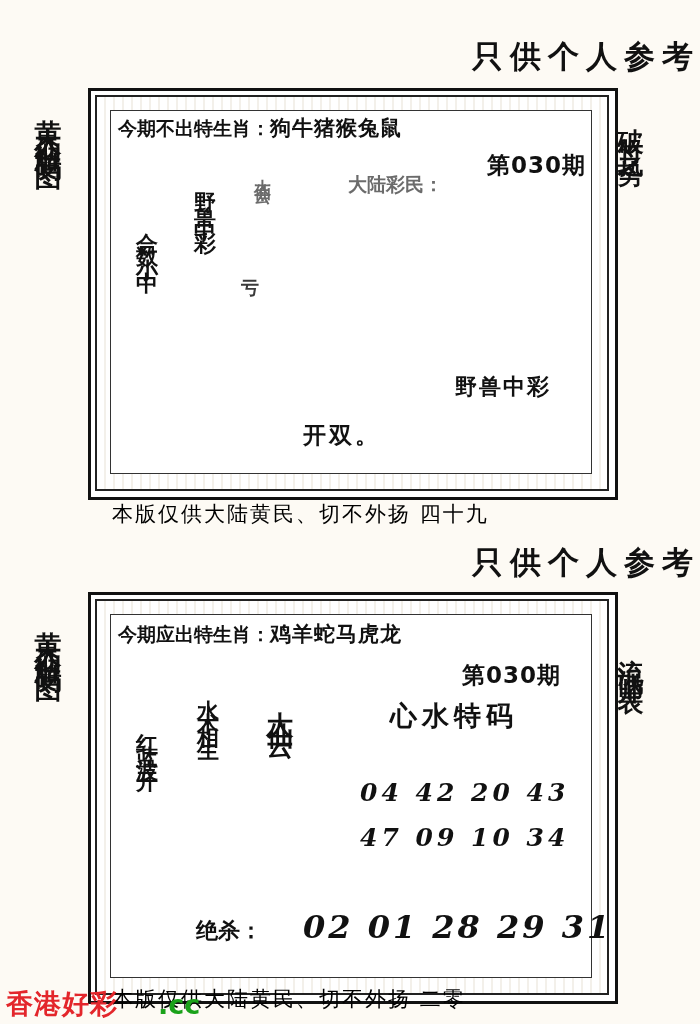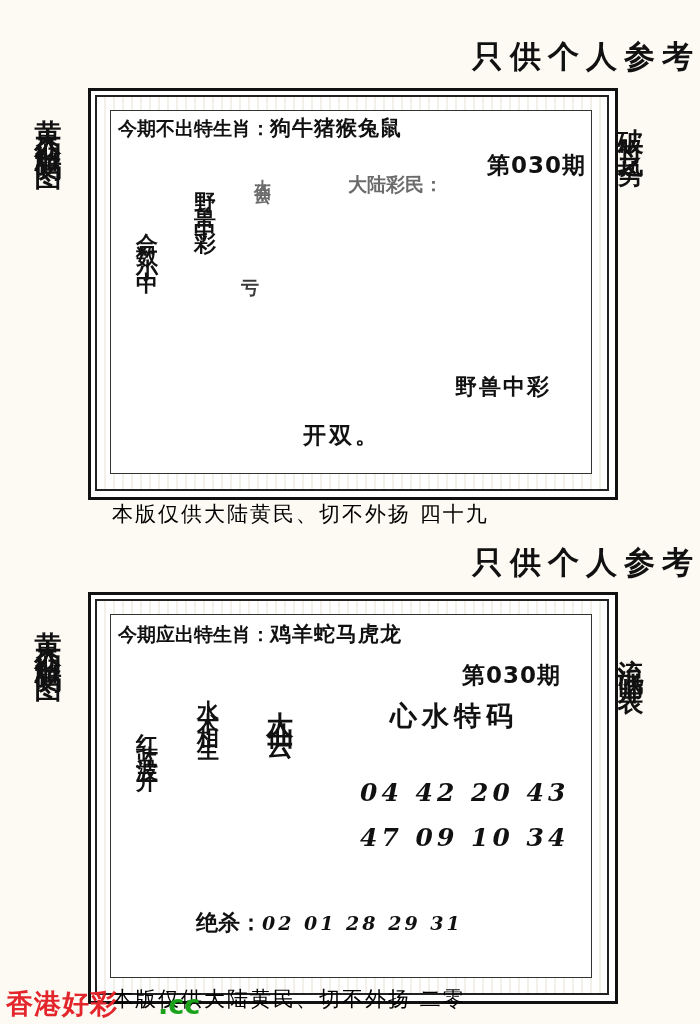--- a/index.html
+++ b/index.html
@@ -82,21 +82,21 @@
     white-space:nowrap;
   }
   .title-strong{
     position:absolute;font-size:27px;font-weight:bold;color:#111;letter-spacing:5px;
   }
   .kill-line{
     position:absolute;font-size:22px;font-weight:bold;color:#111;white-space:nowrap;
   }
   .kill-line .nums{
     font-family:"DejaVu Serif","Liberation Serif",serif;font-style:italic;
-    font-size:19px;letter-spacing:3px;
+    font-size:32px;letter-spacing:3px;margin-left:41px;
   }
   
   .wm{
     position:absolute;bottom:2px;left:0;width:100%;
     display:flex;align-items:center;justify-content:flex-start;
     font-size:27px;font-weight:bold;gap:40px;
   }
   .wm-left{color:#e3262b;letter-spacing:1px;padding-left:6px;}
   .wm-mid{color:#e3262b;font-size:36px;letter-spacing:2px;padding-left:52px;
     font-family:"DejaVu Serif","Liberation Serif",serif;}

